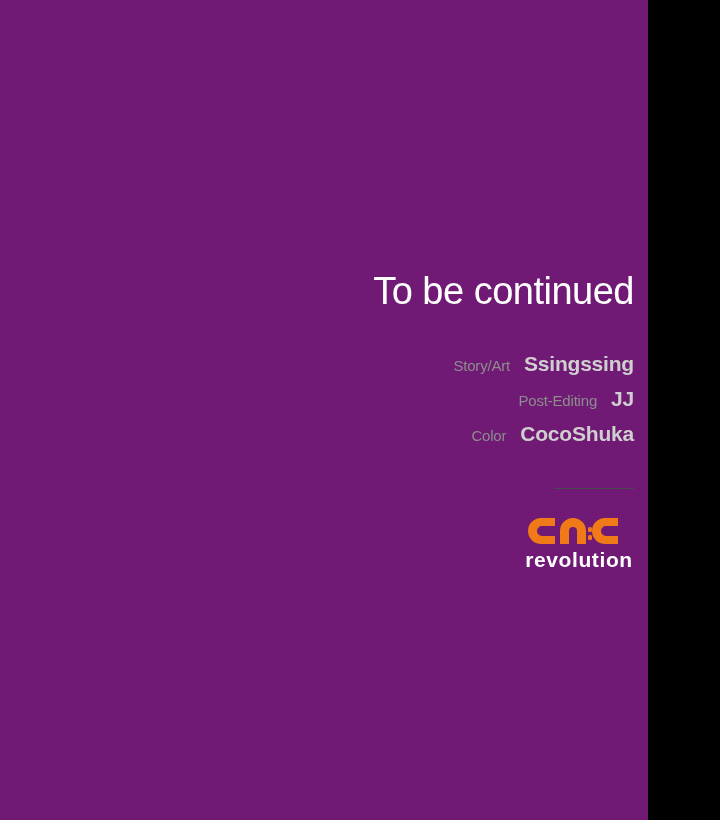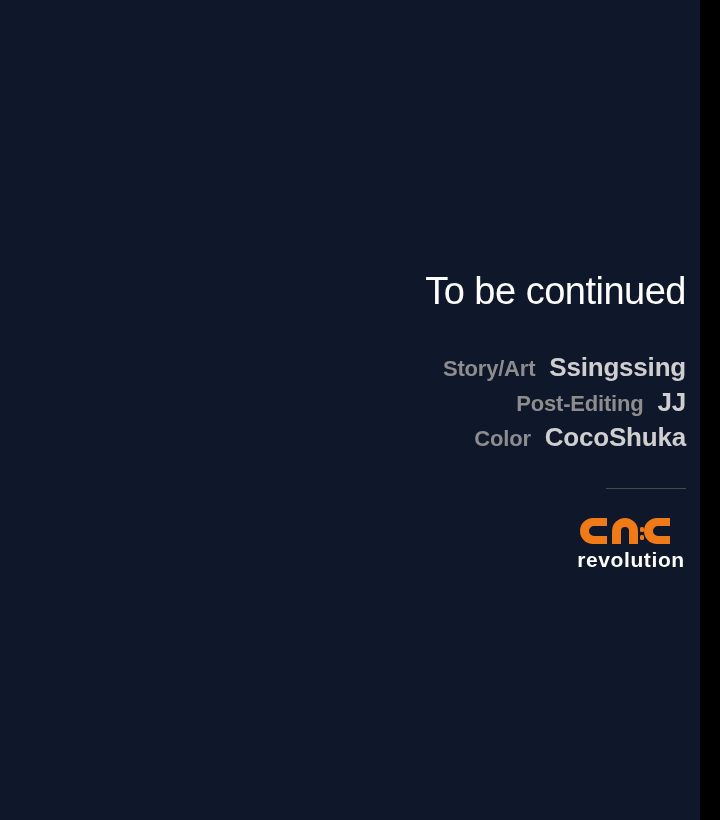--- a/index.html
+++ b/index.html
@@ -7,23 +7,23 @@
     padding: 0;
     background: #000000;
   }
   body {
     font-family: "Liberation Sans", sans-serif;
     -webkit-font-smoothing: antialiased;
   }
 
   .page {
     position: relative;
-    width: 700px;
+    width: 648px;
     height: 820px;
-    background: #0f172a;
+    background: #701a75;
     overflow: hidden;
   }
 
   
   .endcard {
     position: absolute;
     right: 14px;
     top: 272px;
     width: 560px;
     text-align: right;
@@ -43,27 +43,27 @@
     margin-top: 42px;
   }
   .credit-row {
     display: flex;
     justify-content: flex-end;
     align-items: baseline;
     height: 35px;
     white-space: nowrap;
   }
   .credit-label {
-    font-size: 22px;
-    font-weight: 700;
+    font-size: 15px;
+    font-weight: 400;
     color: #8d8d8d;
     letter-spacing: -0.2px;
   }
   .credit-value {
-    font-size: 26px;
+    font-size: 21px;
     font-weight: 700;
     color: #cfcfcf;
     letter-spacing: -0.2px;
     margin-left: 14px;
   }
 
   
   .divider-wrap {
     display: flex;
     justify-content: flex-end;

